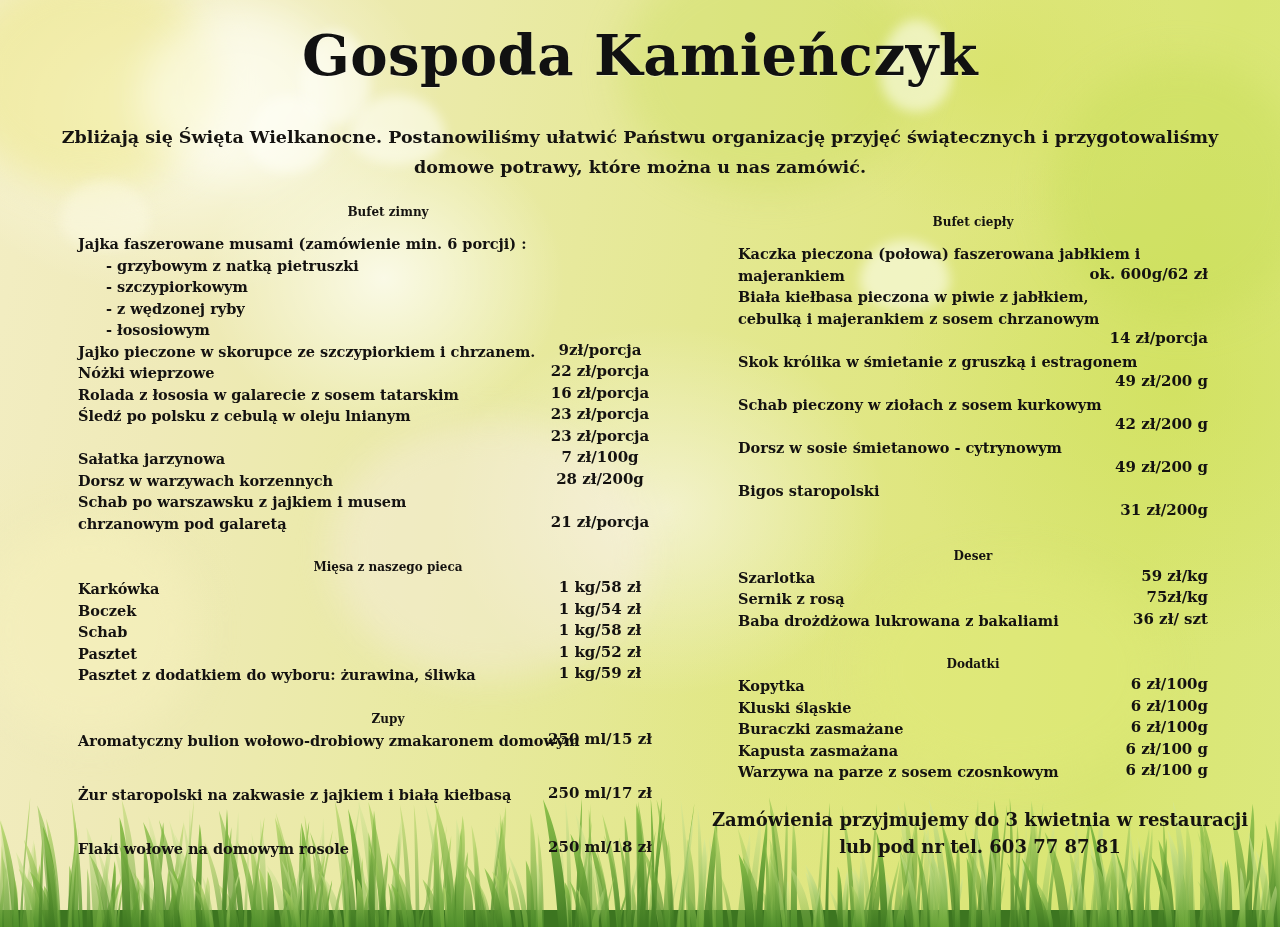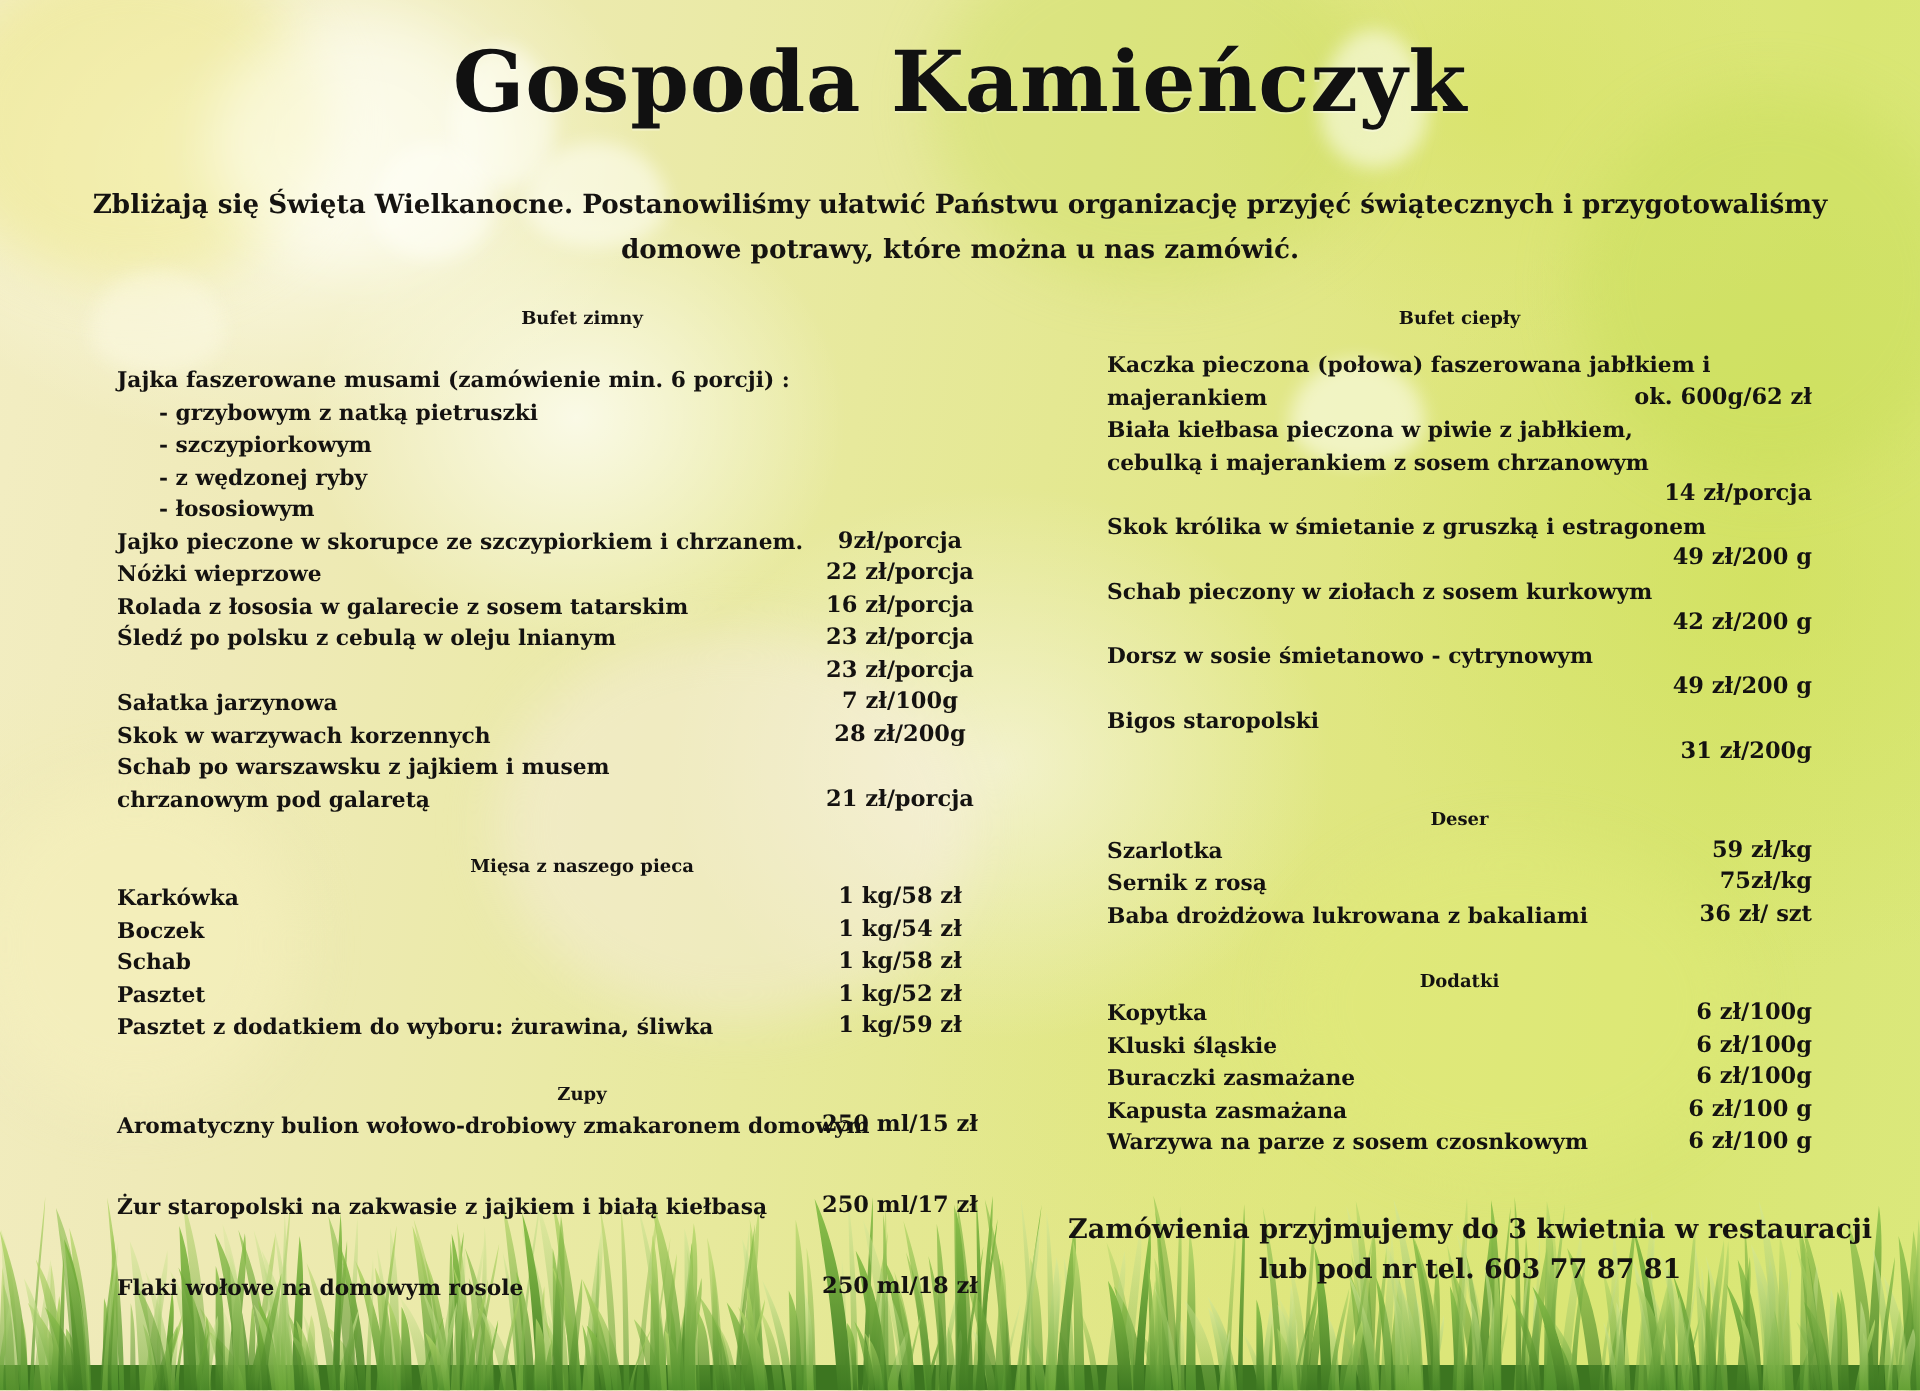--- a/index.html
+++ b/index.html
@@ -533,49 +533,49 @@
   <div id="content">
     <div class="title">Gospoda Kamieńczyk</div>
 
     <div class="intro">
       <div>Zbliżają się Święta Wielkanocne. Postanowiliśmy ułatwić Państwu organizację przyjęć świątecznych i przygotowaliśmy</div>
       <div>domowe potrawy, które można u nas zamówić.</div>
     </div>
 
     <div id="leftcol">
         <div class="colhead" style="margin-top: 0px; margin-bottom: 0px;">Bufet zimny</div>
-        <div class="lwrap" style="margin-top: 24px;"><span class="row name">Jajka faszerowane musami (zamówienie min. 6 porcji) :</span></div>
+        <div class="lwrap" style="margin-top: 14px;"><span class="row name">Jajka faszerowane musami (zamówienie min. 6 porcji) :</span></div>
         <div class="lwrap"><span class="row name sub">- grzybowym z natką pietruszki</span></div>
         <div class="lwrap"><span class="row name sub">- szczypiorkowym</span></div>
         <div class="lwrap"><span class="row name sub">- z wędzonej ryby</span></div>
         <div class="lwrap"><span class="row name sub">- łososiowym</span></div>
         <div class="lwrap"><span class="row name">Jajko pieczone w skorupce ze szczypiorkiem i chrzanem.</span><span class="price lprice">9zł/porcja</span></div>
         <div class="lwrap"><span class="row name">Nóżki wieprzowe</span><span class="price lprice">22 zł/porcja</span></div>
         <div class="lwrap"><span class="row name">Rolada z łososia w galarecie z sosem tatarskim</span><span class="price lprice">16 zł/porcja</span></div>
         <div class="lwrap"><span class="row name">Śledź po polsku z cebulą w oleju lnianym</span><span class="price lprice">23 zł/porcja</span></div>
         <div class="lwrap"><span class="price lprice">23 zł/porcja</span></div>
         <div class="lwrap"><span class="row name">Sałatka jarzynowa</span><span class="price lprice">7 zł/100g</span></div>
-        <div class="lwrap"><span class="row name">Skok w warzywach korzennych</span><span class="price lprice">28 zł/200g</span></div>
+        <div class="lwrap"><span class="row name">Dorsz w warzywach korzennych</span><span class="price lprice">28 zł/200g</span></div>
         <div class="lwrap"><span class="row name">Schab po warszawsku z jajkiem i musem</span></div>
         <div class="lwrap"><span class="row name">chrzanowym pod galaretą</span><span class="price lprice">21 zł/porcja</span></div>
         <div class="colhead" style="margin-top: 26px; margin-bottom: 4px;">Mięsa z naszego pieca</div>
         <div class="lwrap"><span class="row name">Karkówka</span><span class="price lprice">1 kg/58 zł</span></div>
         <div class="lwrap"><span class="row name">Boczek</span><span class="price lprice">1 kg/54 zł</span></div>
         <div class="lwrap"><span class="row name">Schab</span><span class="price lprice">1 kg/58 zł</span></div>
         <div class="lwrap"><span class="row name">Pasztet</span><span class="price lprice">1 kg/52 zł</span></div>
         <div class="lwrap"><span class="row name">Pasztet z dodatkiem do wyboru: żurawina, śliwka</span><span class="price lprice">1 kg/59 zł</span></div>
         <div class="colhead" style="margin-top: 26px; margin-bottom: 4px;">Zupy</div>
         <div class="lwrap" style="height: 27px;"><span class="row name">Aromatyczny bulion wołowo-drobiowy zmakaronem domowym</span><span class="price lprice">250 ml/15 zł</span></div>
         <div class="lwrap" style="height: 27px;"><span class="row name"></span></div>
         <div class="lwrap" style="height: 27px;"><span class="row name">Żur staropolski na zakwasie z jajkiem i białą kiełbasą</span><span class="price lprice">250 ml/17 zł</span></div>
         <div class="lwrap" style="height: 27px;"><span class="row name"></span></div>
         <div class="lwrap" style="height: 27px;"><span class="row name">Flaki wołowe na domowym rosole</span><span class="price lprice">250 ml/18 zł</span></div>
       </div>
     <div id="rightcol">
-        <div class="colhead" style="margin-top: 0px; margin-bottom: 0px;">Bufet ciepły</div>
+        <div class="colhead" style="margin-top: 10px; margin-bottom: 0px;">Bufet ciepły</div>
         <div class="rwrap" style="margin-top: 14px;"><span class="row name">Kaczka pieczona (połowa) faszerowana jabłkiem i majerankiem</span></div>
         <div class="rwrap">
           <span class="price rprice">ok. 600g/62 zł</span>
         </div>
         <div class="rwrap"><span class="row name">Biała kiełbasa pieczona w piwie z jabłkiem,</span></div>
         <div class="rwrap"><span class="row name">cebulką i majerankiem z sosem chrzanowym</span></div>
         <div class="rwrap">
           <span class="price rprice">14 zł/porcja</span>
         </div>
         <div class="rwrap"><span class="row name">Skok królika w śmietanie z gruszką i estragonem</span></div>

